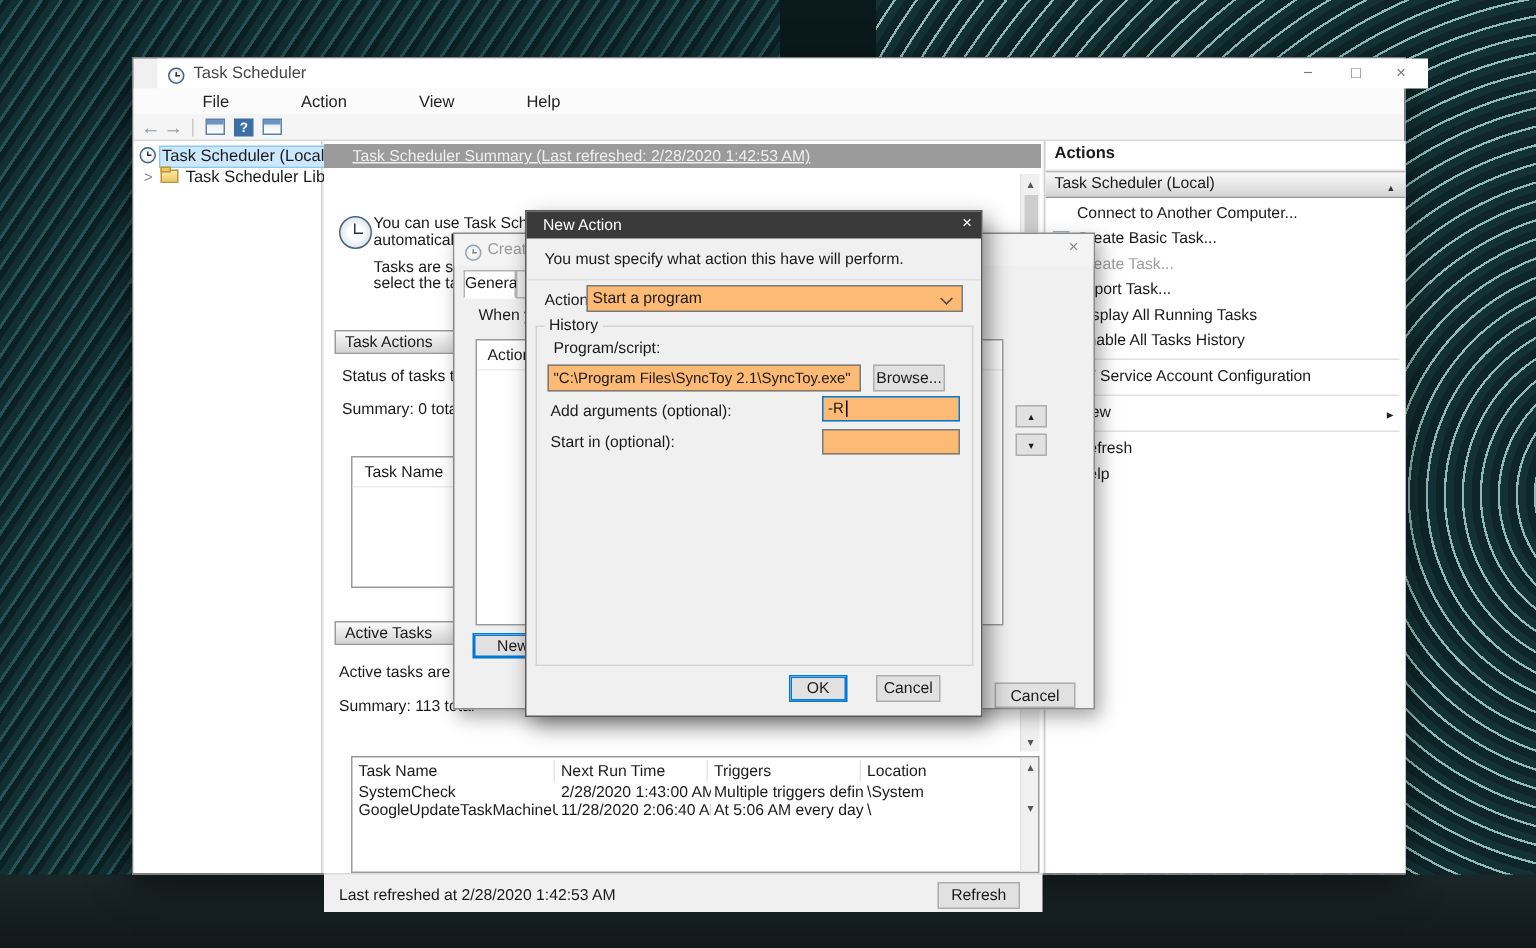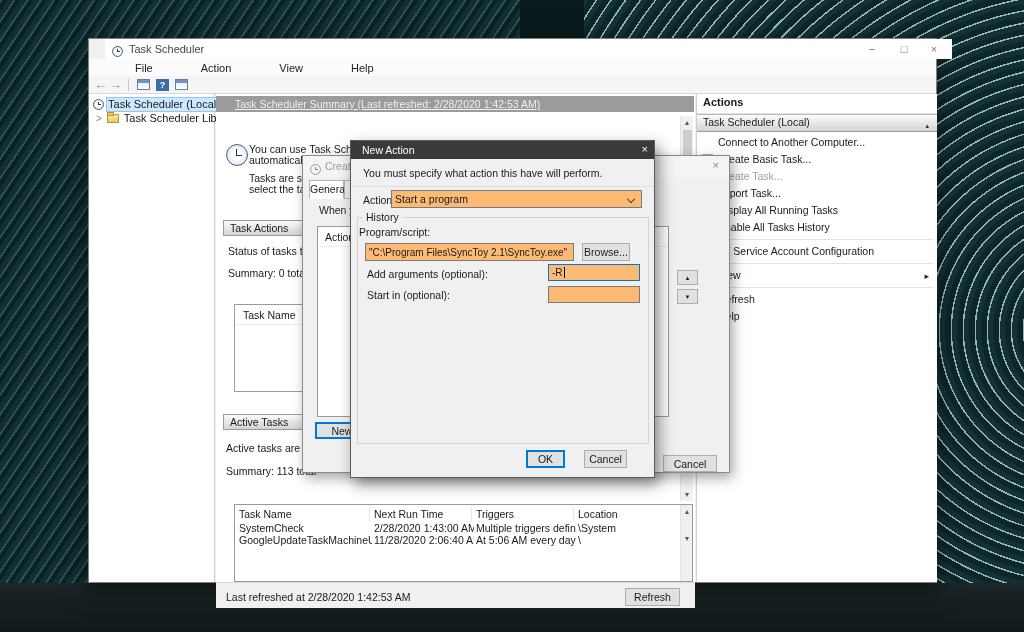--- a/index.html
+++ b/index.html
@@ -268,21 +268,21 @@
     </div>
     <div class="dlabel" style="left:12px;top:26px;">You must specify what action this have will perform.</div>
     <div class="abs" style="left:0;top:45px;width:100%;height:1px;background:#e0e0e0;"></div>
     <div class="dlabel" style="left:12px;top:53px;">Action:</div>
     <div class="input" style="left:40px;top:49px;width:251px;height:18px;font-size:10.5px;">
       <span>Start a program</span>
       <span class="chev" style="position:absolute;right:7px;top:5px;"></span>
     </div>
     <div class="groupbox" style="left:6px;top:76px;width:292px;height:227px;"></div>
     <div class="grouplabel" style="left:12px;top:70px;">History</div>
-    <div class="dlabel" style="left:8px;top:85px;">Program/script:</div>
+    <div class="dlabel" style="left:18px;top:85px;">Program/script:</div>
     <div class="input" style="left:14px;top:102px;width:209px;height:18px;">
       <span>"C:\Program Files\SyncToy 2.1\SyncToy.exe"</span>
     </div>
     <div class="btn" style="left:231px;top:102px;width:48px;height:18px;">Browse...</div>
     <div class="dlabel" style="left:16px;top:127px;">Add arguments (optional):</div>
     <div class="input focused" style="left:197px;top:123px;width:92px;height:17px;">
       <span>-R</span>
       <span class="caret"></span>
     </div>
     <div class="dlabel" style="left:16px;top:148px;">Start in (optional):</div>

